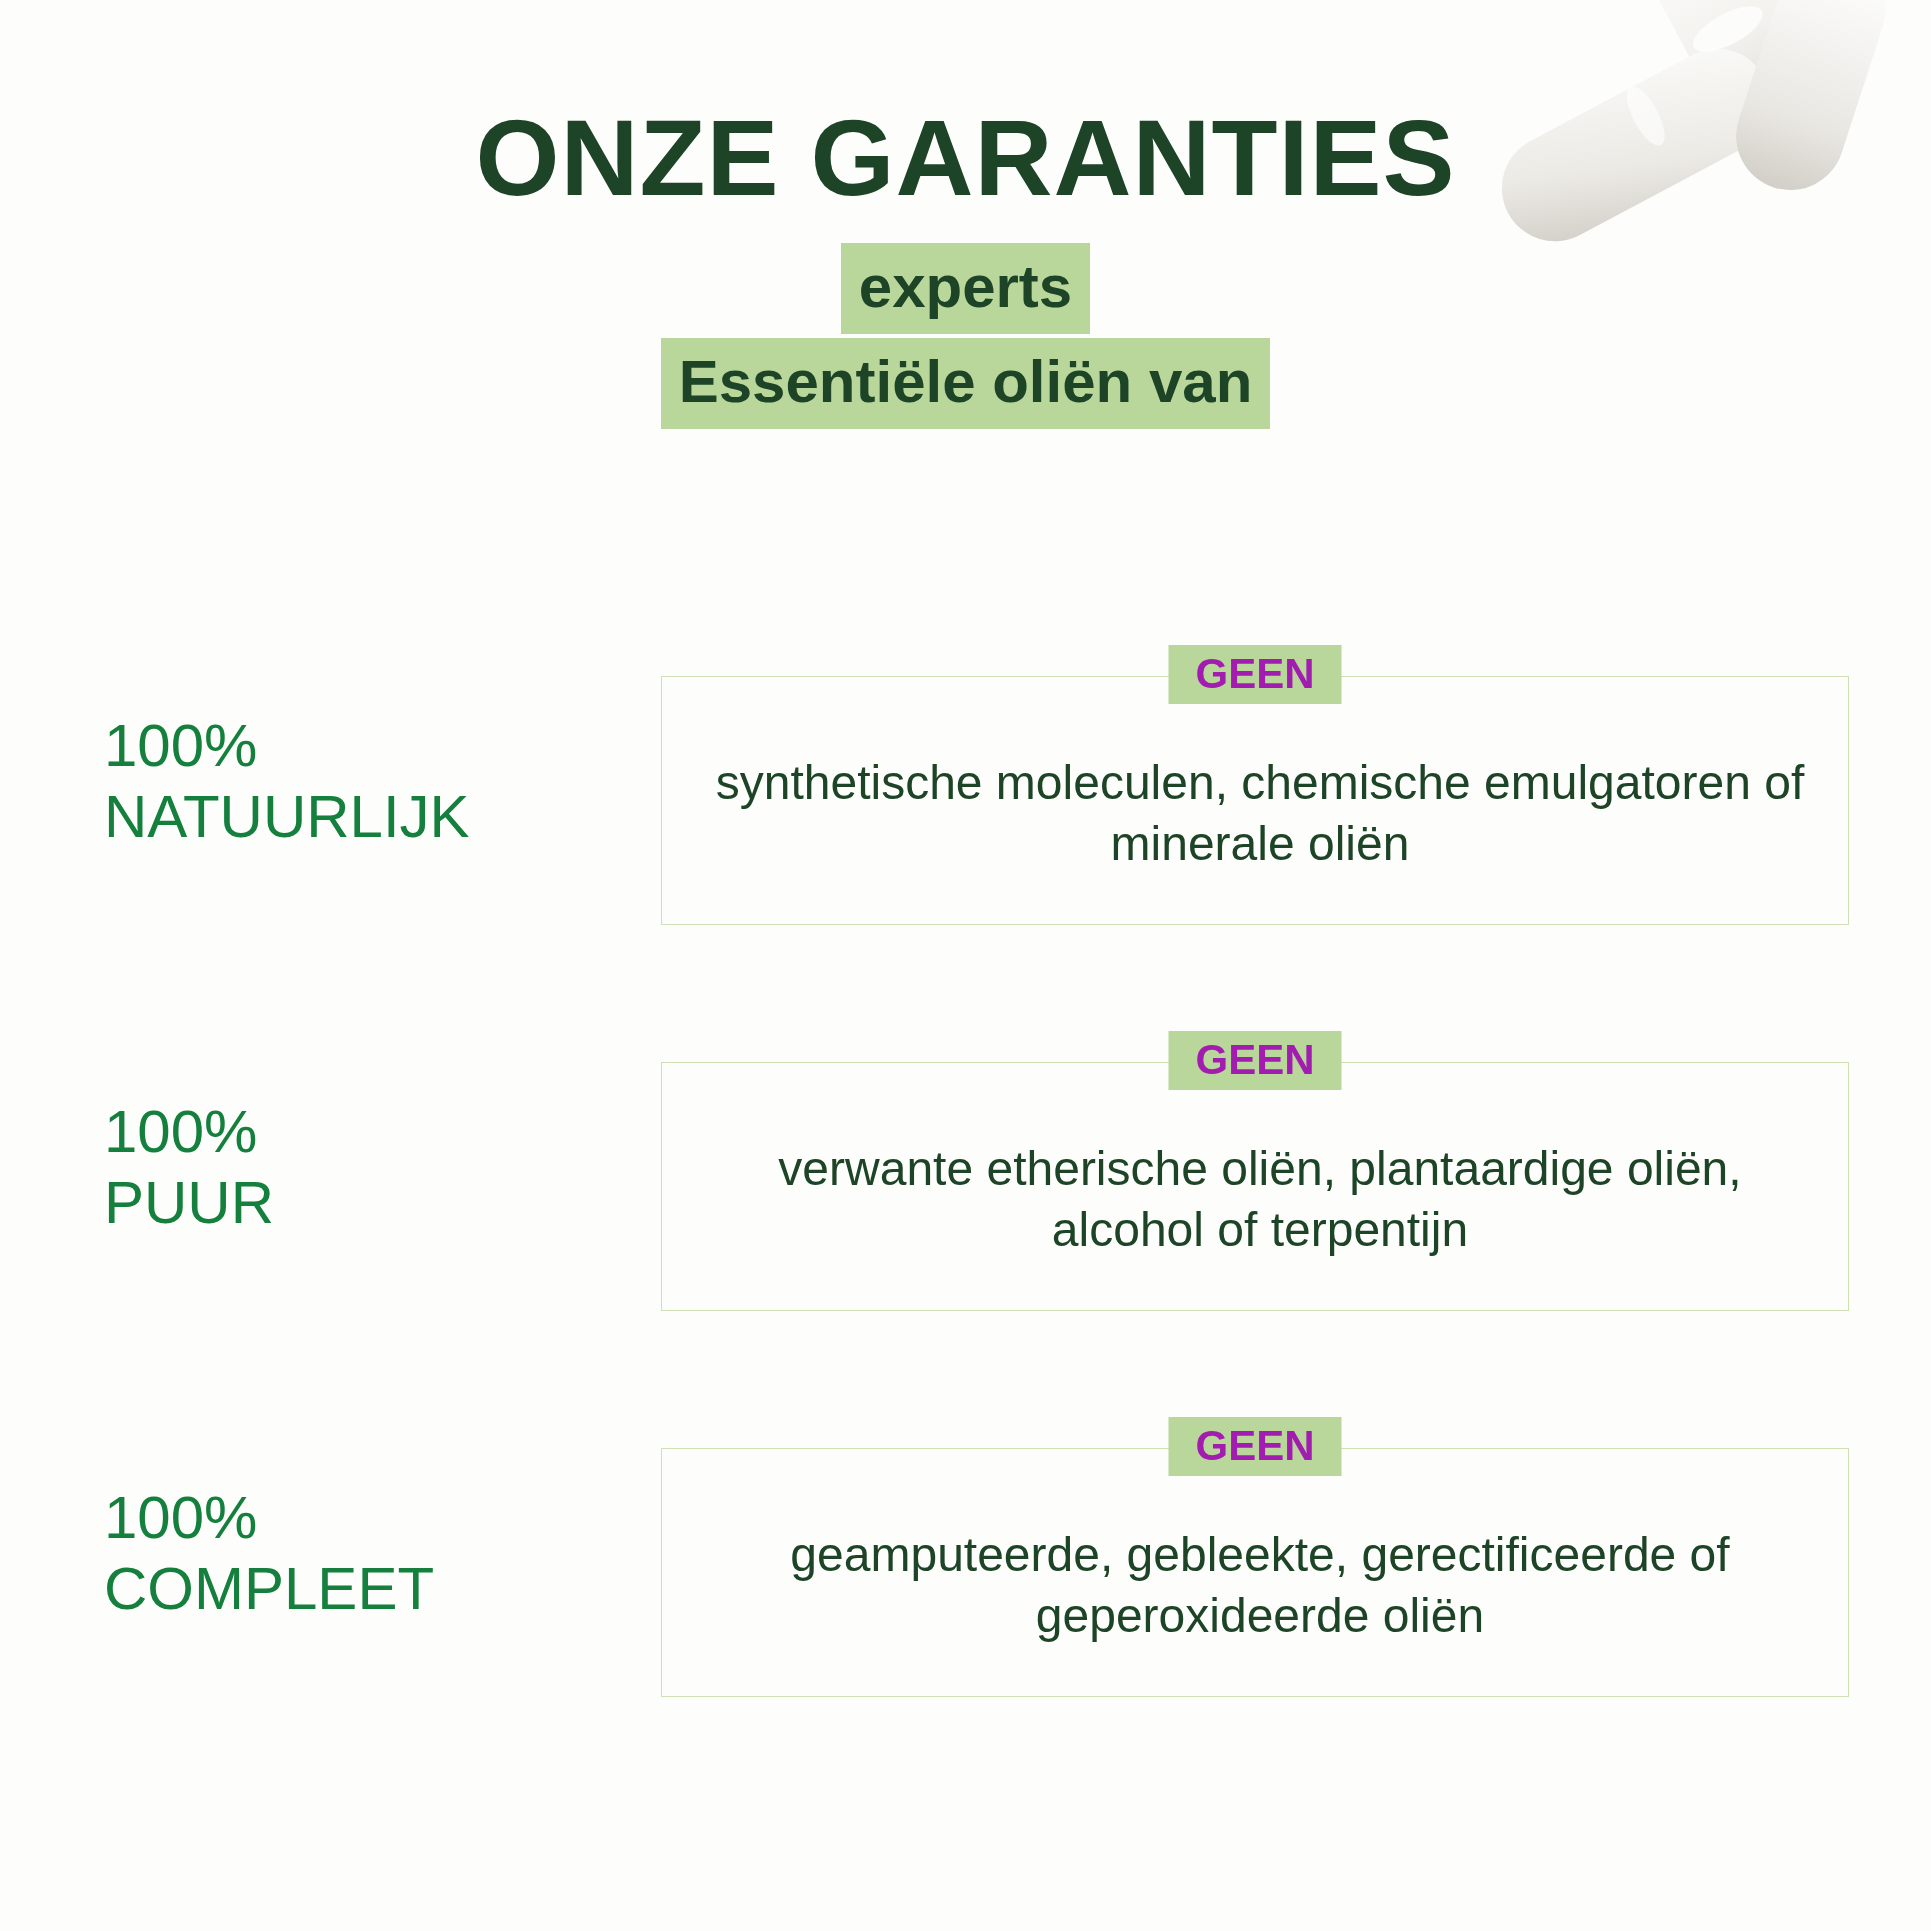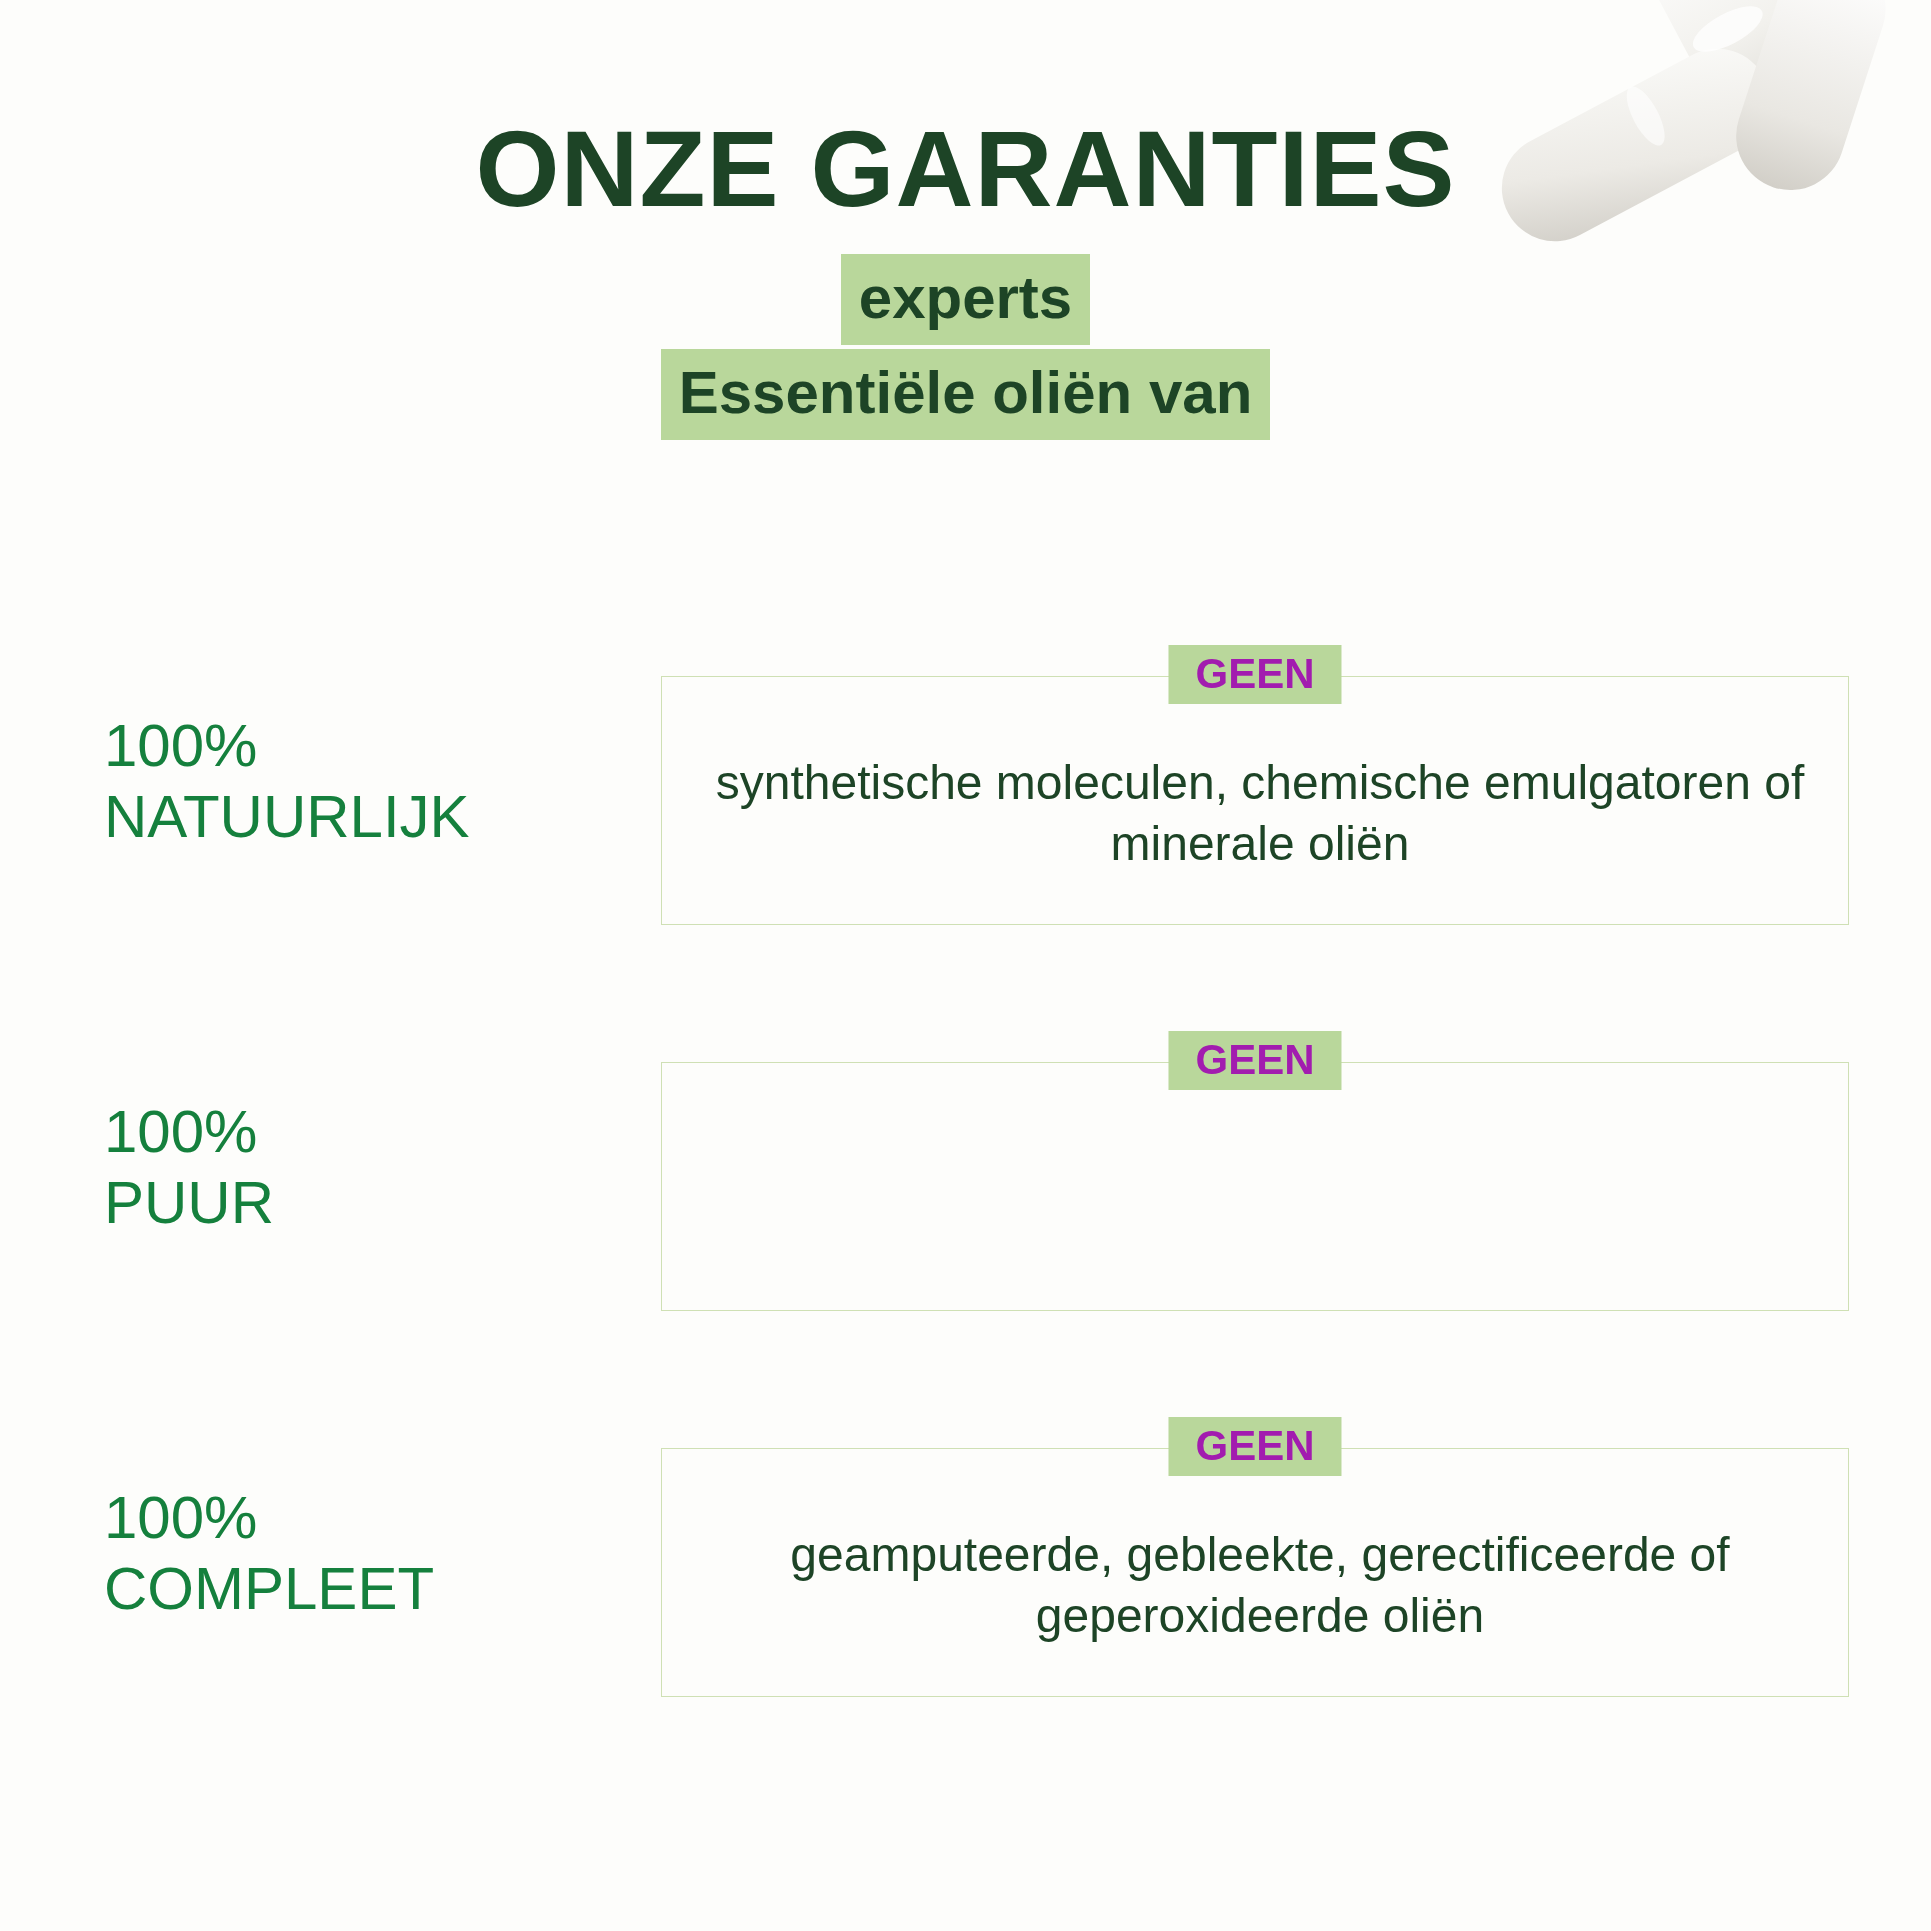--- a/index.html
+++ b/index.html
@@ -39,21 +39,21 @@
     left: 0;
     width: 1931px;
     text-align: center;
   }
   .main-title {
     font-size: 108px;
     font-weight: bold;
     color: #1d4426;
     letter-spacing: 1px;
     line-height: 1.05;
-    margin: 15px;
+    margin: 4px;
   }
   .subtitle-wrap {
     margin-top: 27px;
     line-height: 1.32;
   }
   .subtitle-line {
     display: inline-block;
     background: #b9d79b;
     color: #1d4426;
     font-size: 60px;
@@ -165,20 +165,21 @@
         <div class="geen-badge">GEEN</div>
         <div class="box-text">synthetische moleculen, chemische emulgatoren of minerale oliën</div>
       </div>
     </div>
 
     <div class="row">
       <div class="row-label">100%
 PUUR</div>
       <div class="row-box">
         <div class="geen-badge">GEEN</div>
+        <div class="box-text">verwante etherische oliën, plantaardige oliën, alcohol of terpentijn</div>
       </div>
     </div>
 
     <div class="row">
       <div class="row-label">100%
 COMPLEET</div>
       <div class="row-box">
         <div class="geen-badge">GEEN</div>
         <div class="box-text">geamputeerde, gebleekte, gerectificeerde of geperoxideerde oliën</div>
       </div>

